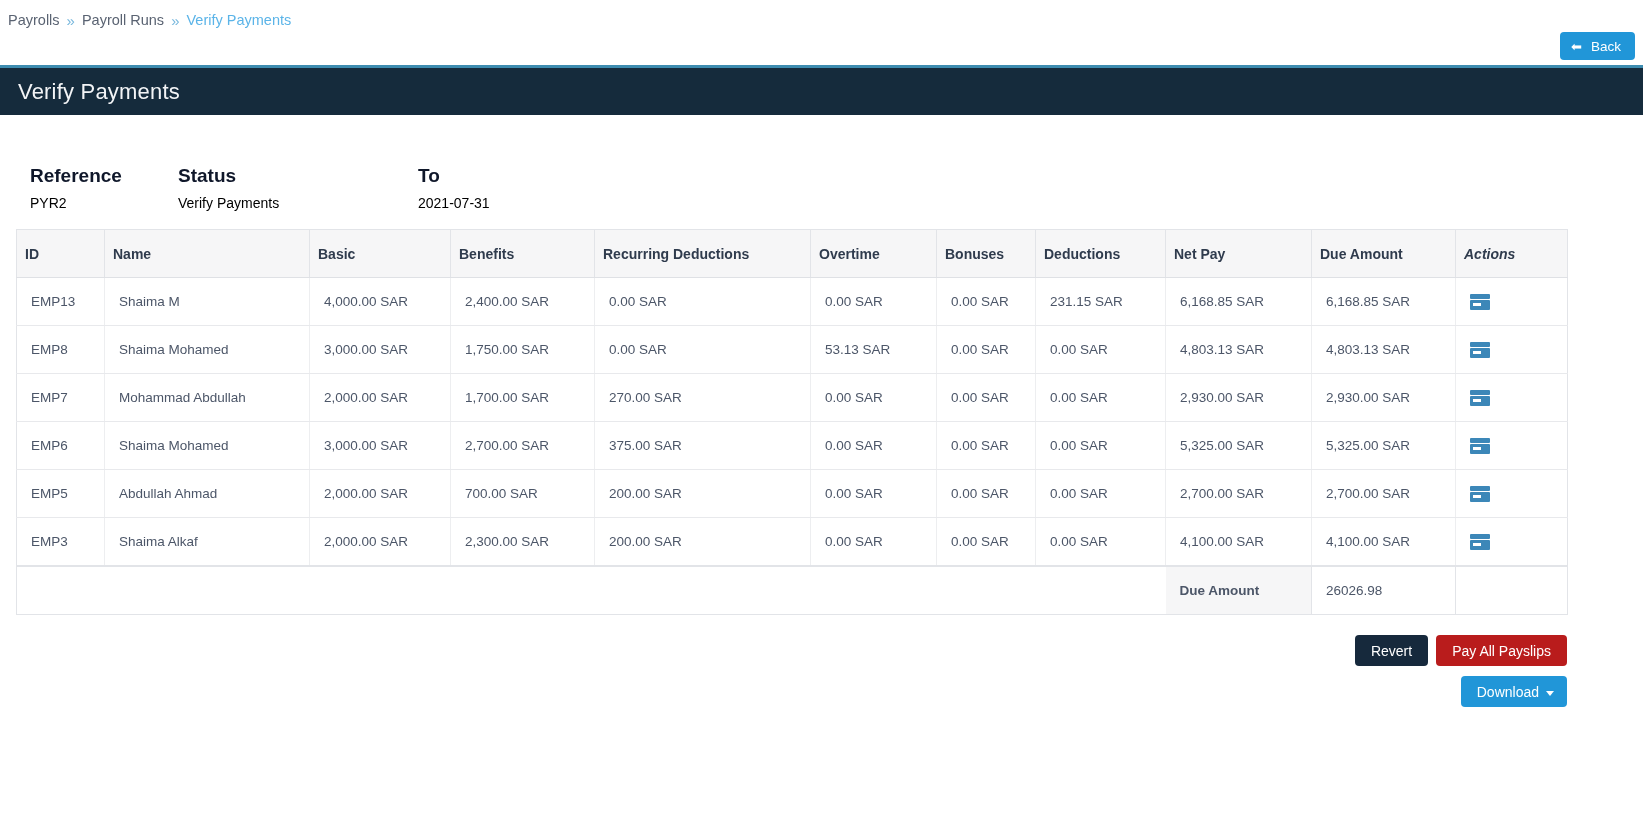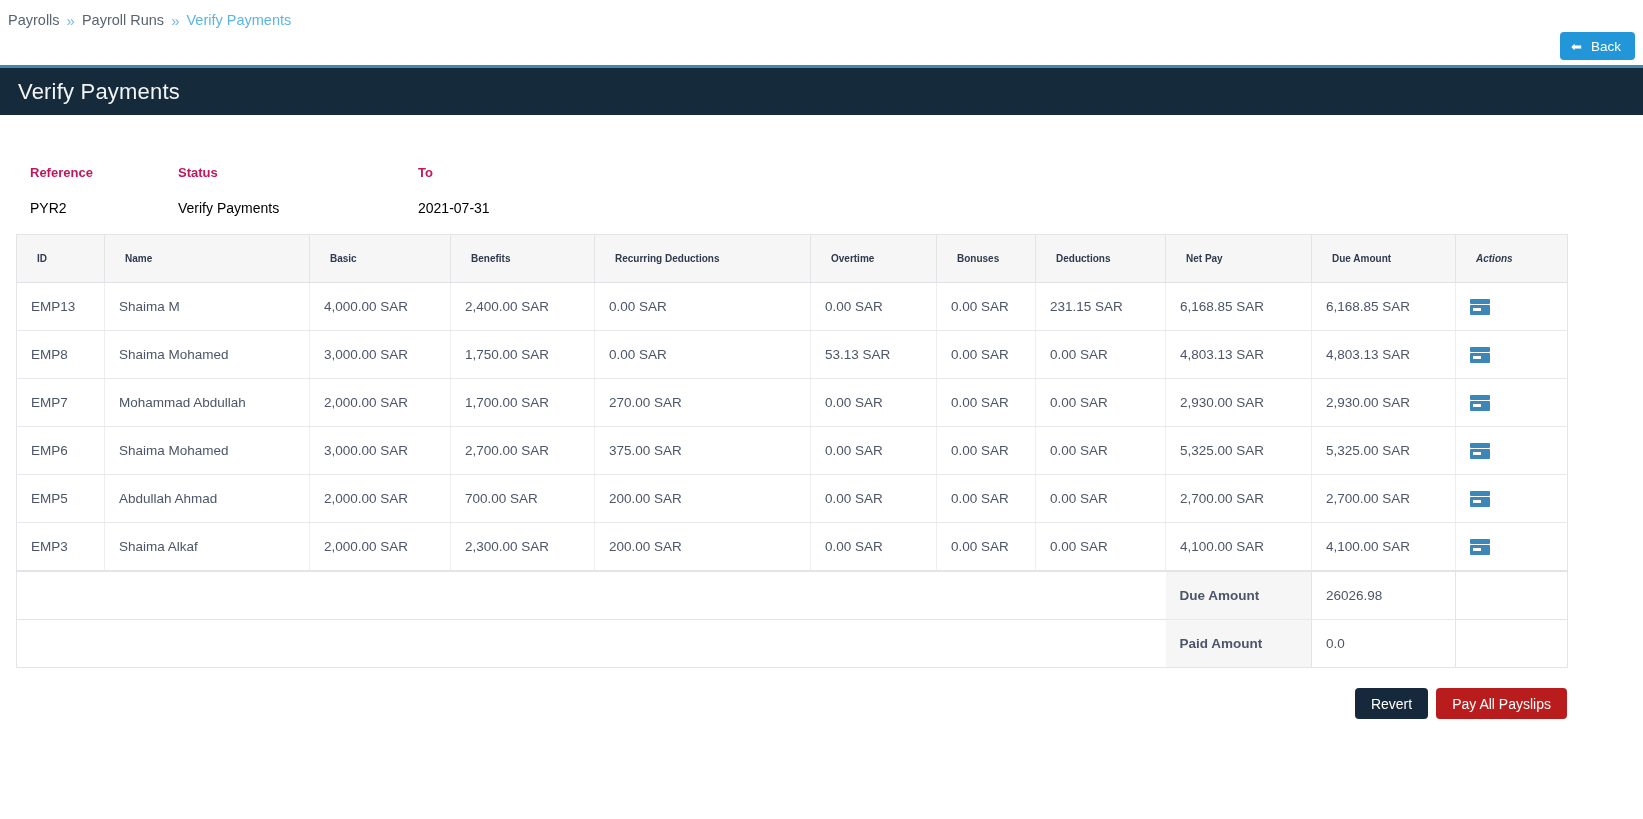--- a/index.html
+++ b/index.html
@@ -93,24 +93,24 @@
 
   .meta-row {
     display: flex;
     padding: 50px 0 18px 14px;
   }
   .meta-item {
     font-size: 13.5px;
   }
   .meta-item .meta-label {
     font-weight: bold;
-    color: #be185d;
+    color: #0f172a;
     display: block;
-    margin-bottom: 20px;
-    font-size: 13px;
+    margin-bottom: 8px;
+    font-size: 19px;
   }
   .meta-item .meta-value {
     color: #000000;
     display: block;
     font-size: 14px;
   }
   .meta-w1 { width: 148px; }
   .meta-w2 { width: 240px; }
   .meta-w3 { width: 185px; }
 
@@ -118,24 +118,24 @@
   table.payments {
     border-collapse: collapse;
     width: 1551px;
     table-layout: fixed;
     border: 1px solid #e2e4e8;
     background: #fff;
   }
   table.payments th {
     background: #f6f6f7;
     text-align: left;
-    font-size: 10px;
+    font-size: 14px;
     font-weight: bold;
     color: #2f3b4d;
-    padding: 14px 0 14px 20px;
+    padding: 14px 0 14px 8px;
     border-right: 1px solid #e2e4e8;
     border-bottom: 1px solid #dfe1e5;
     height: 19px;
     vertical-align: middle;
   }
   table.payments th:last-child { border-right: none; font-style: italic; }
   table.payments td {
     font-size: 13.5px;
     color: #4c5668;
     padding: 14px 0 14px 14px;
@@ -421,28 +421,28 @@
         </td>
       </tr>
     </tbody>
     <tfoot>
       <tr>
         <td class="sum-blank" colspan="8"></td>
         <td class="sum-label">Due Amount</td>
         <td class="sum-value">26026.98</td>
         <td class="sum-blank"></td>
       </tr>
-      <tr>
-        <td class="sum-blank" colspan="8"></td>
-        <td class="sum-label">Paid Amount</td>
-        <td class="sum-value">0.0</td>
-        <td class="sum-blank"></td>
-      </tr>
     </tfoot>
   </table>
 </div>
 
 <div class="actions-area">
   <div class="btn-row">
     <button class="btn btn-dark">Revert</button>
     <button class="btn btn-blue">Pay All Payslips</button>
   </div>
+  <div class="btn-row">
+    <button class="btn btn-dl">
+      <span>Download</span>
+      <span class="caret"></span>
+    </button>
+  </div>
 </div>
 
 </body></html>

